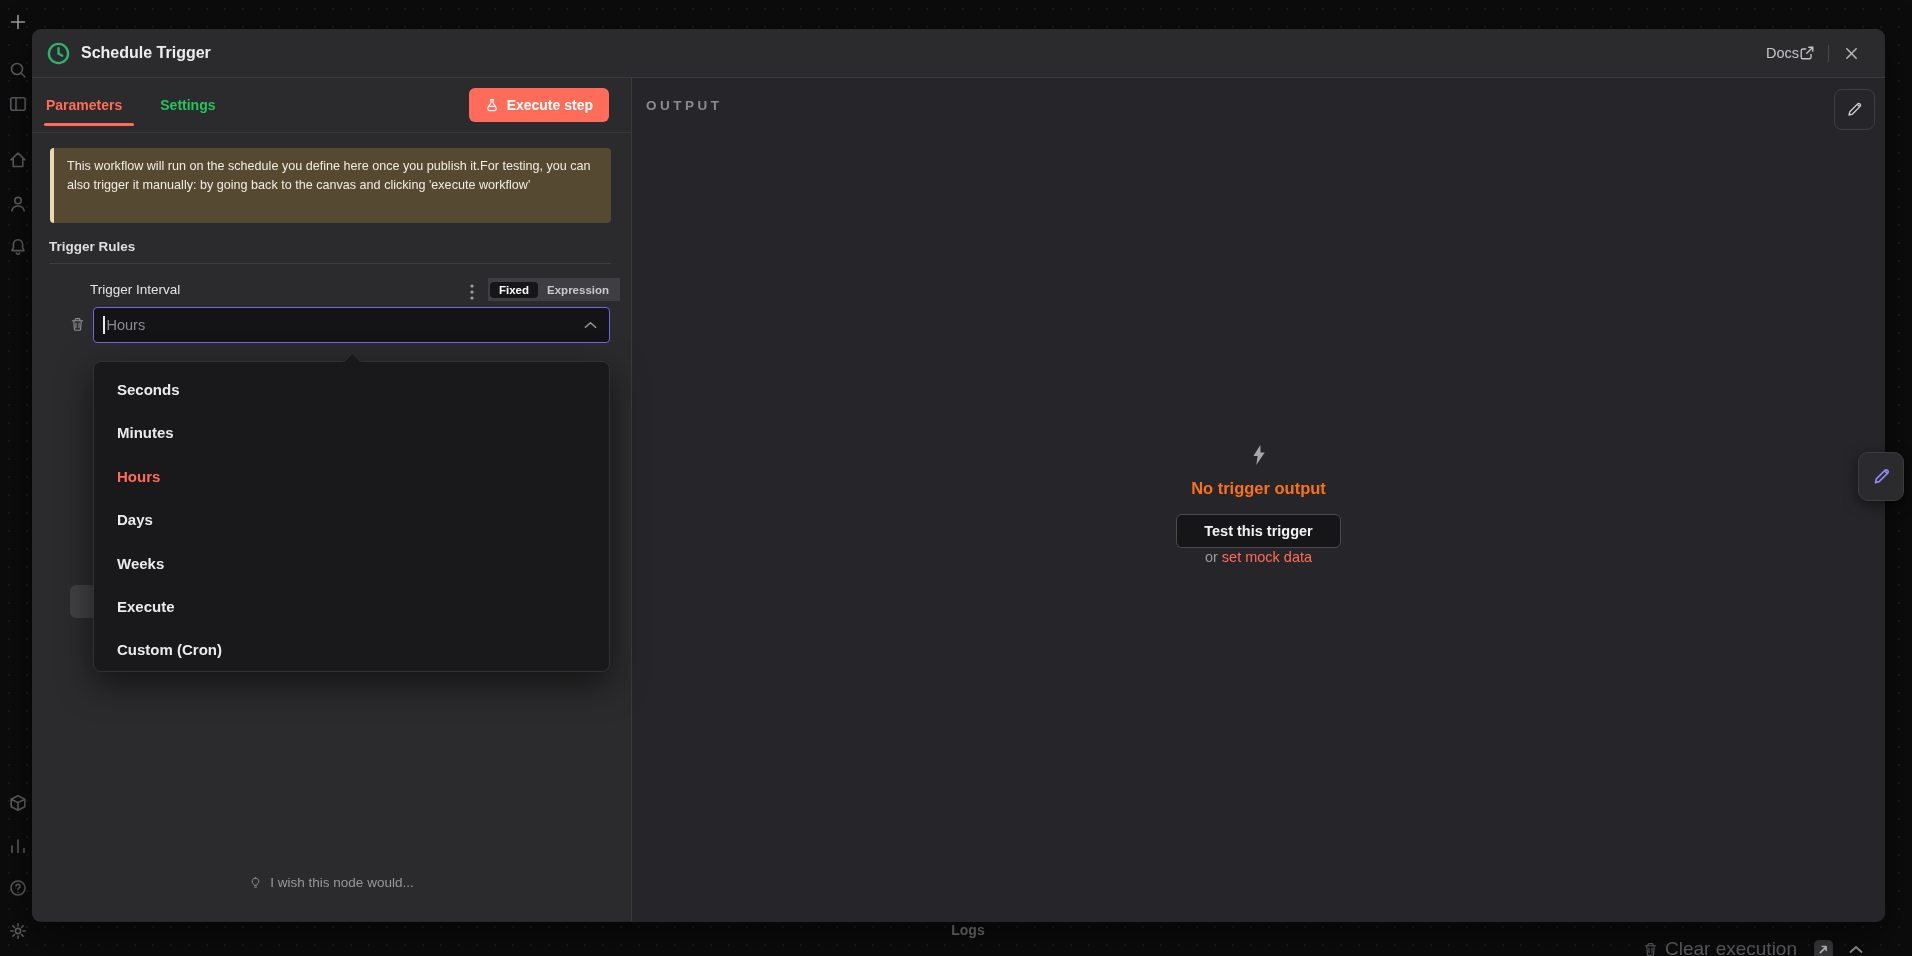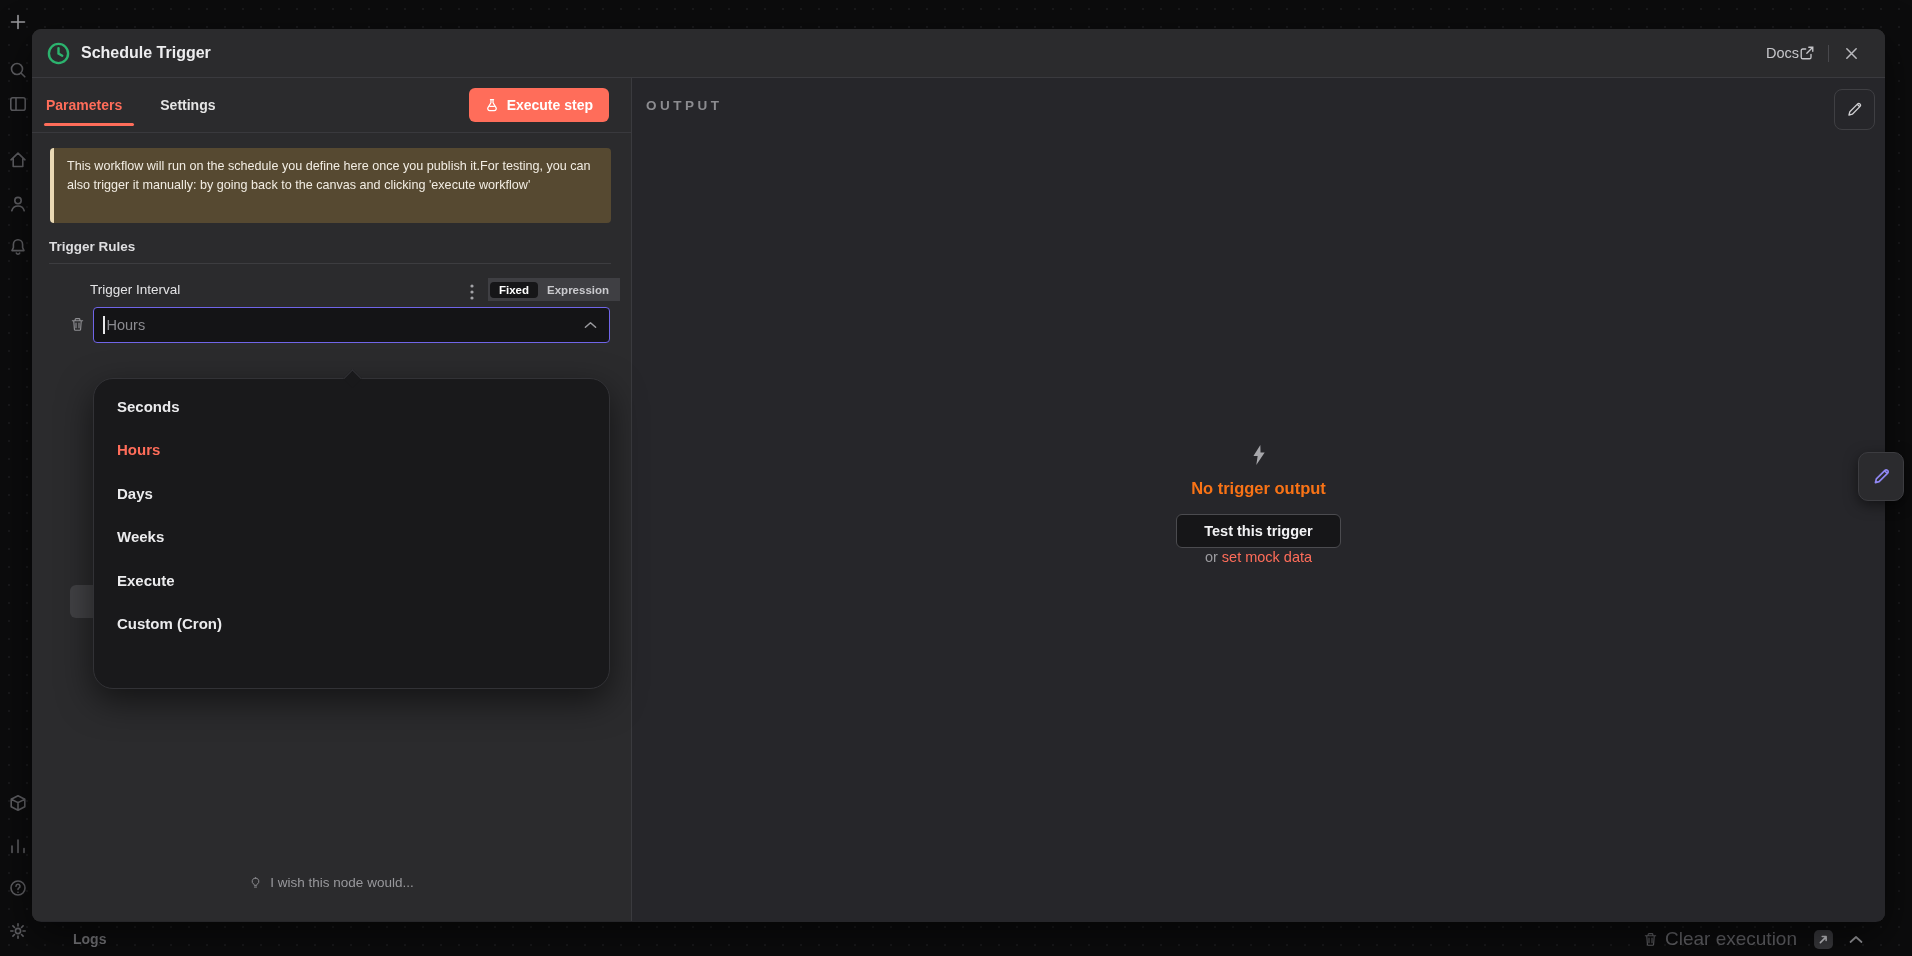--- a/index.html
+++ b/index.html
@@ -30,21 +30,21 @@
   .header-right{margin-left:auto;display:flex;align-items:center;gap:13px;}
   .docs-link{display:flex;align-items:center;font-size:14.5px;color:#c6c6ca;cursor:pointer;}
   .header-sep{width:1px;height:17px;background:#48484c;}
   .close-btn{padding:2px;cursor:pointer;}
   .ndv-body{display:flex;height:843px;}
   
   .params-panel{width:600px;background:var(--panel-left);border-right:1px solid var(--line);
        display:flex;flex-direction:column;}
   .tabs-row{height:55px;border-bottom:1px solid #39393d;display:flex;align-items:center;
        padding:0 22px 0 14px;flex:0 0 auto;}
-  .tab{font-size:14px;font-weight:700;color:#e5e5e5;position:relative;height:100%;
+  .tab{font-size:14px;font-weight:700;color:#22c55e;position:relative;height:100%;
        display:flex;align-items:center;cursor:pointer;}
   .tab + .tab{margin-left:38px;}
   .tab.active{color:var(--accent);}
   .tab.active::after{content:"";position:absolute;left:-2px;right:-12px;bottom:6px;height:3px;
        border-radius:2px;background:var(--accent);}
   .execute-btn{margin-left:auto;height:34px;padding:0 16px;border:none;border-radius:6px;
        background:var(--accent);color:#fff;font-size:14px;font-weight:700;
        display:flex;align-items:center;gap:8px;cursor:pointer;font-family:inherit;}
   .params-content{position:relative;flex:1;}
   .notice-box{position:absolute;left:18px;top:15px;width:561px;min-height:75px;
@@ -61,22 +61,22 @@
   .row-trash{position:absolute;left:38px;top:184px;color:#8f8f93;cursor:pointer;}
   .interval-field{position:absolute;left:61px;top:174px;width:517px;height:36px;
        background:#141416;border:1.5px solid var(--purple);border-radius:4px;
        display:flex;align-items:center;padding:0 12px 0 9px;cursor:pointer;z-index:12;}
   .caret-line{width:1.5px;height:18px;background:#e8e8ea;margin-right:2px;}
   .interval-value{font-size:14.5px;color:#8b8b90;}
   .field-chevron{margin-left:auto;color:#9a9a9e;}
   .hidden-add-btn{position:absolute;left:38px;top:452px;width:70px;height:33px;
        background:#414144;border-radius:6px;z-index:5;}
   .dropdown{position:absolute;left:61px;top:228px;width:517px;height:311px;background:#19191b;
-       border:1px solid #323236;border-radius:20px;z-index:20;
-       box-shadow:0 12px 34px rgba(0,0,0,.55);padding-top:6px;margin-top:17px;}
+       border:1px solid #323236;border-radius:8px;z-index:20;
+       box-shadow:0 12px 34px rgba(0,0,0,.55);padding-top:6px;}
   .dropdown::before{content:"";position:absolute;top:-7px;left:50%;margin-left:-6px;width:12px;height:12px;
        background:#19191b;border-left:1px solid #323236;border-top:1px solid #323236;
        transform:rotate(45deg);}
   .dd-item{height:43.4px;line-height:43.4px;padding-left:23px;font-size:15px;font-weight:700;
        color:#ebebed;cursor:pointer;}
   .dd-item.selected{color:var(--accent);}
   .wish-hint{position:absolute;left:0;right:0;top:742px;display:flex;justify-content:center;
        align-items:center;gap:8px;color:#98989c;font-size:13.5px;cursor:pointer;}
   
   .output-panel{flex:1;position:relative;background:var(--panel-right);}
@@ -92,21 +92,21 @@
   .test-btn{height:34px;padding:0 27px;background:#161618;border:1px solid #4b4b4f;border-radius:6px;
        color:#f2f2f4;font-size:14.5px;font-weight:700;cursor:pointer;font-family:inherit;margin-bottom:1px;}
   .mock-row{font-size:14.5px;color:#9b9b9f;}
   .mock-link{color:var(--accent);cursor:pointer;}
   
   .floating-edit{position:absolute;left:1858px;top:452px;width:46px;height:49px;border-radius:10px;
        background:#2b2b2e;border:1px solid #3c3c40;display:flex;align-items:center;justify-content:center;
        color:var(--pencil-purple);z-index:30;box-shadow:0 4px 14px rgba(0,0,0,.5);cursor:pointer;}
   
   .logs-bar{position:absolute;left:32px;top:922px;width:1853px;height:34px;display:flex;
-       align-items:center;padding:0 22px 0 41px;z-index:5;}
+       align-items:center;padding:0 22px 0 41px;z-index:5;flex-direction:column;}
   .logs-label{font-size:14px;font-weight:700;color:#77777b;cursor:pointer;}
   .logs-right{margin-left:auto;display:flex;align-items:center;gap:9px;}
   .clear-exec{display:flex;align-items:center;gap:7px;color:#636367;font-size:19px;cursor:pointer;}
   .popout-btn{cursor:pointer;margin-left:7px;}
   .collapse-chevron{color:#9a9a9e;cursor:pointer;margin-left:6px;}
 </style>
 </head>
 <body>
 
 <div id="sidebar-icons">
@@ -270,20 +270,21 @@
             <svg viewBox="0 0 14 8" width="13" height="8">
                 <path d="M1.5 6.5L7 1.5l5.5 5" fill="none" stroke="currentColor" stroke-width="1.6" stroke-linecap="round" stroke-linejoin="round"></path>
               </svg>
           </span>
         </div>
 
         <div class="hidden-add-btn"></div>
 
         <div class="dropdown" id="interval-dropdown-list">
             <div class="dd-item">Seconds</div>
+            <div class="dd-item">Minutes</div>
             <div class="dd-item selected">Hours</div>
             <div class="dd-item">Days</div>
             <div class="dd-item">Weeks</div>
             <div class="dd-item">Execute</div>
             <div class="dd-item">Custom (Cron)</div>
           </div>
 
         <div class="wish-hint">
           <span>
             <svg viewBox="0 0 16 16" width="13" height="14">

